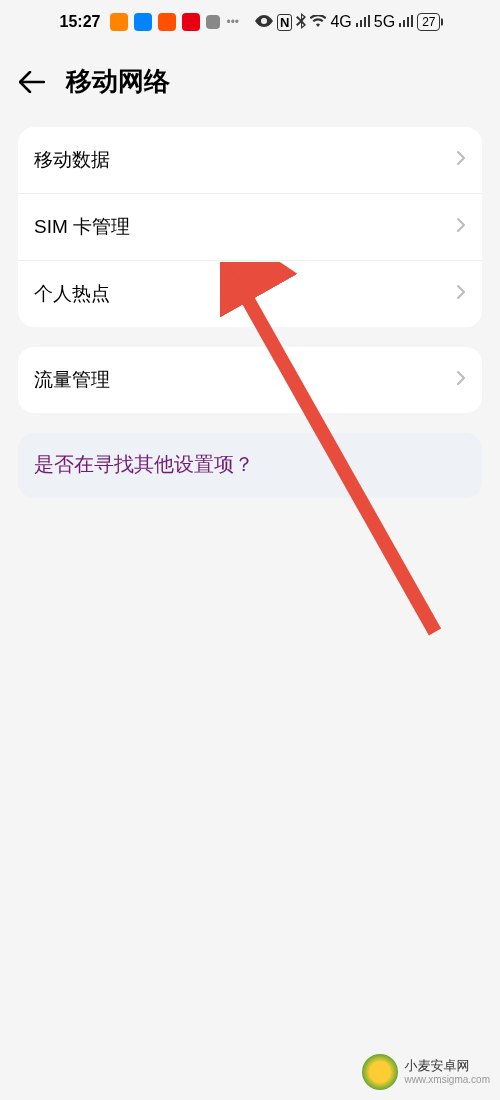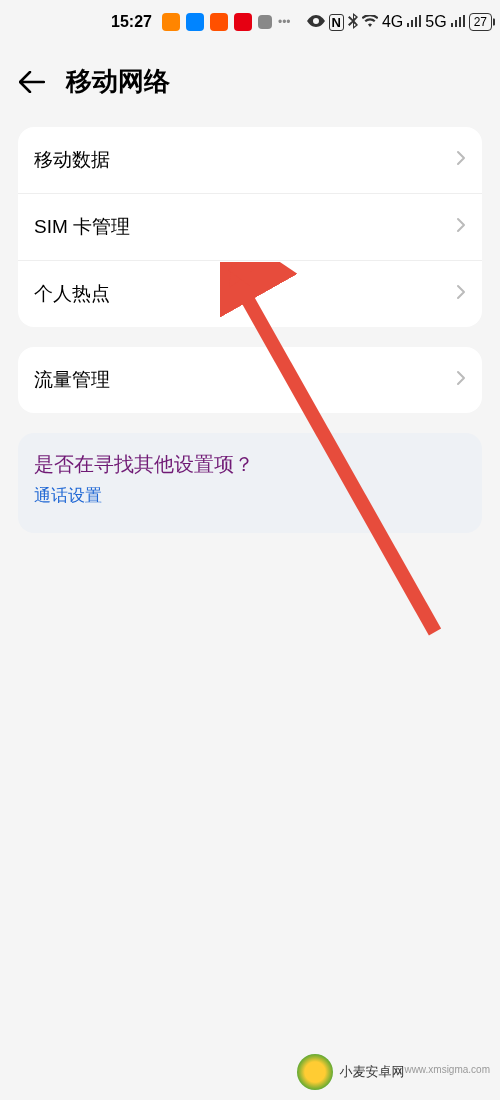--- a/index.html
+++ b/index.html
@@ -8,22 +8,22 @@
       height: 1100px;
       background: #f5f5f5;
       font-family: -apple-system, "PingFang SC", "Microsoft YaHei", sans-serif;
       position: relative;
       overflow: hidden;
     }
     .status-bar {
       height: 44px;
       display: flex;
       align-items: center;
-      justify-content: flex-end;
-      padding: 0 8px;
+      justify-content: center;
+      padding: 0 20px;
       background: #f5f5f5;
       font-size: 15px;
       font-weight: 500;
       color: #000;
       gap: 16px;
     }
     .status-left { display: flex; align-items: center; gap: 6px; }
     .status-right { display: flex; align-items: center; gap: 4px; font-size: 13px; }
     .status-time { font-size: 16px; font-weight: 600; margin-right: 4px; }
     .status-icon-box { width: 18px; height: 18px; border-radius: 4px; display: inline-block; }
@@ -122,21 +122,21 @@
       gap: 6px;
       font-size: 13px;
       color: #333;
     }
     .watermark-logo {
       width: 36px;
       height: 36px;
       background: radial-gradient(circle, #ffcc33 40%, #66aa33 70%);
       border-radius: 50%;
     }
-    .watermark-text { display: flex; line-height: 1.2; }
+    .watermark-text { display: flex; flex-direction: column; line-height: 1.2; }
     .watermark-url { font-size: 10px; color: #999; }
   </style>
 </head>
 <body>
 
 <div class="status-bar">
   <div class="status-left">
     <span class="status-time">15:27</span>
     <span class="status-icon-box icon-weibo"></span>
     <span class="status-icon-box icon-blue"></span>
@@ -226,21 +226,20 @@
     <span class="chevron">
       <svg width="10" height="16" viewBox="0 0 10 16">
           <path d="M2 2l6 6-6 6" stroke="#bbb" stroke-width="2" fill="none" stroke-linecap="round" stroke-linejoin="round"></path>
         </svg>
     </span>
   </div>
 </div>
 
 <div class="hint-card">
   <div class="hint-title">是否在寻找其他设置项？</div>
-  <div class="hint-link">通话设置</div>
 </div>
 
 <div class="arrow-overlay">
   <svg width="230" height="380" viewBox="0 0 230 380">
     <defs>
       <marker id="arrowhead" markerWidth="8" markerHeight="8" refX="2" refY="4" orient="auto">
         <polygon points="0 0, 8 4, 0 8" fill="#e74c3c"></polygon>
       </marker>
     </defs>
     <line x1="215" y1="370" x2="15" y2="15" stroke="#e74c3c" stroke-width="14" marker-end="url(#arrowhead)"></line>

